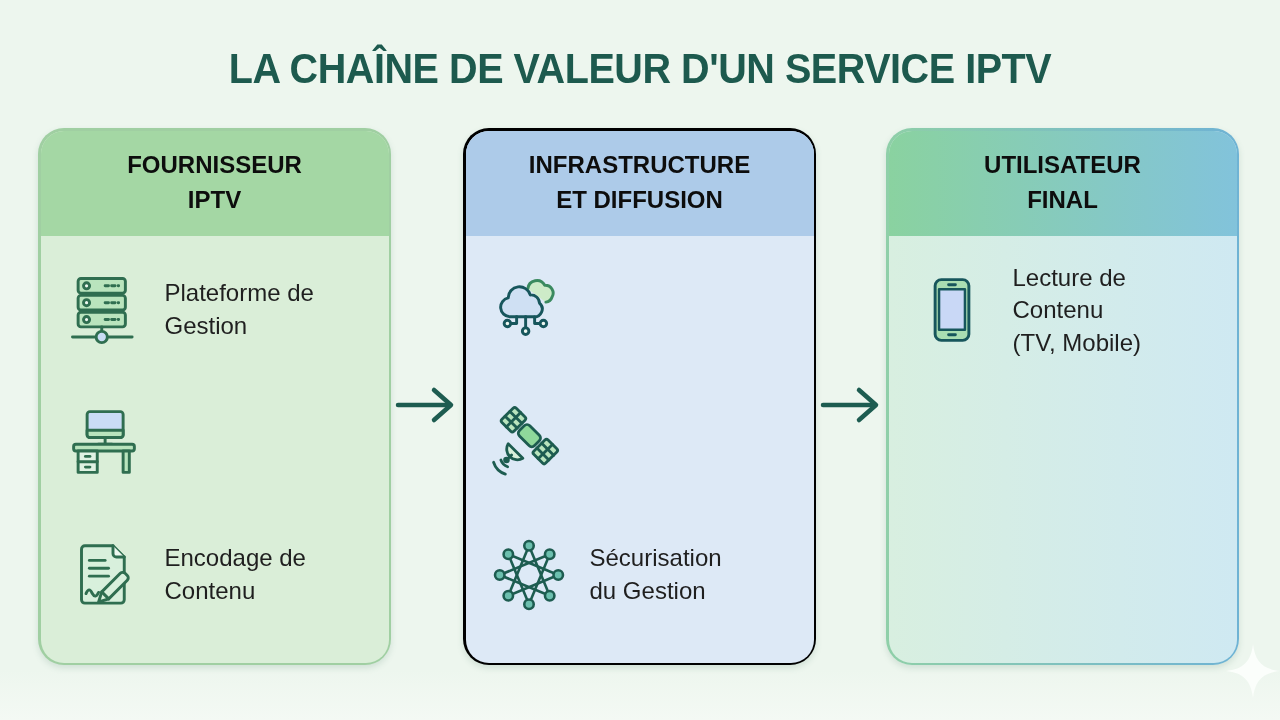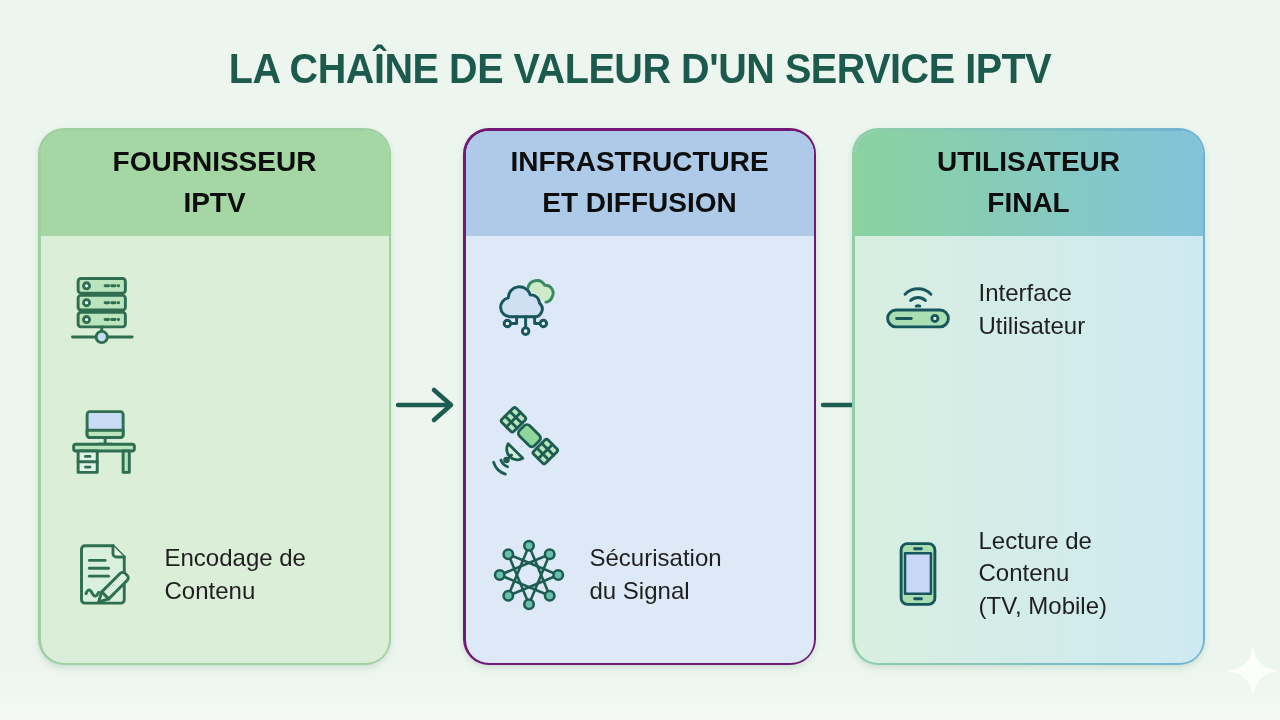--- a/index.html
+++ b/index.html
@@ -24,40 +24,40 @@
   .card-outer {
     position: absolute;
     top: 128px;
     width: 353px;
     height: 537px;
     border-radius: 26px;
     padding: 2.5px;
     box-shadow: 0 3px 6px rgba(80, 130, 105, 0.18);
   }
   .card-outer.col1 { left: 38px;  background: #a0cfa2; }
-  .card-outer.col2 { left: 463px; background: #701a75; }
-  .card-outer.col3 { left: 852px; background: linear-gradient(90deg, #8fcfa8, #6fb3d4); }
+  .card-outer.col2 { left: 463px; background: #000000; }
+  .card-outer.col3 { left: 886px; background: linear-gradient(90deg, #8fcfa8, #6fb3d4); }
   .card {
     width: 100%; height: 100%;
     border-radius: 23px;
     overflow: hidden;
     display: flex;
     flex-direction: column;
   }
   .col1 .card { background: #daeed8; }
   .col2 .card { background: #dde9f6; }
   .col3 .card { background: linear-gradient(90deg, #d8efe0, #cfe9f2); }
   .card-header {
     height: 105px;
     flex: none;
     display: flex;
     align-items: center;
     justify-content: center;
     text-align: center;
-    font-size: 28px;
+    font-size: 24px;
     font-weight: bold;
     line-height: 1.45;
     color: #0d0d0d;
     white-space: pre-line;
   }
   .col1 .card-header { background: #a4d7a4; }
   .col2 .card-header { background: #adcbe9; }
   .col3 .card-header { background: linear-gradient(90deg, #8ad2a0, #82c3db); }
   .card-body {
     flex: 1;
@@ -124,20 +124,22 @@
               <line x1="33" y1="10.5" x2="45" y2="10.5" stroke-dasharray="3 2.8"></line>
               <line x1="33" y1="25.5" x2="45" y2="25.5" stroke-dasharray="3 2.8"></line>
               <line x1="33" y1="40.5" x2="45" y2="40.5" stroke-dasharray="3 2.8"></line>
               <line x1="30" y1="47" x2="30" y2="52"></line>
               <line x1="4" y1="56" x2="24" y2="56"></line>
               <line x1="36" y1="56" x2="57" y2="56"></line>
               <circle cx="30" cy="56" r="5" fill="#c9dcf5"></circle>
             </g>
           </svg>
         </span>
+        <span class="item-label">Plateforme de
+Gestion</span>
       </div>
 
       <div class="item-row">
         <span class="item-icon">
           <svg width="72" height="72" viewBox="0 0 64 64">
             <g stroke="#2f6e50" stroke-width="2.6" fill="none" stroke-linecap="round" stroke-linejoin="round">
               <rect x="17" y="5" width="32" height="23" rx="2.5" fill="#c9dcf5"></rect>
               <path d="M17,21.5 h32 v4 a2.5,2.5 0 0 1 -2.5,2.5 h-27 a2.5,2.5 0 0 1 -2.5,-2.5 z" fill="#b9e4bd"></path>
               <line x1="33" y1="28" x2="33" y2="34"></line>
               <line x1="27" y1="34" x2="39" y2="34"></line>
@@ -249,57 +251,41 @@
               <circle cx="58" cy="32" r="4.2" fill="#6cbfae"></circle>
               <circle cx="50.4" cy="50.4" r="4.2" fill="#6cbfae"></circle>
               <circle cx="32" cy="58" r="4.2" fill="#6cbfae"></circle>
               <circle cx="13.6" cy="50.4" r="4.2" fill="#6cbfae"></circle>
               <circle cx="6" cy="32" r="4.2" fill="#6cbfae"></circle>
               <circle cx="13.6" cy="13.6" r="4.2" fill="#6cbfae"></circle>
             </g>
           </svg>
         </span>
         <span class="item-label">Sécurisation
-du Signal</span>
+du Gestion</span>
       </div>
 
     </div>
   </div>
 </div>
 
 <svg class="flow-arrow a2" viewBox="0 0 64 40">
   <g stroke="#1d5c50" stroke-width="4.5" fill="none" stroke-linecap="round" stroke-linejoin="round">
     <line x1="3" y1="20" x2="54" y2="20"></line>
     <polyline points="39,5 56,20 39,35"></polyline>
   </g>
 </svg>
 
 <div class="card-outer col3">
   <div class="card">
     <div class="card-header">UTILISATEUR
 FINAL</div>
     <div class="card-body">
 
 
-      <div class="item-row">
-        <span class="item-icon">
-          <svg width="72" height="72" viewBox="0 0 64 64">
-            <g stroke="#17565c" stroke-width="2.6" fill="none" stroke-linecap="round">
-              <path d="M20.5,18 a16,16 0 0 1 23,0"></path>
-              <path d="M25.5,23.5 a9.5,9.5 0 0 1 13,0"></path>
-              <path d="M30.5,28.5 a3.8,3.8 0 0 1 3,0"></path>
-              <rect x="5" y="32" width="54" height="15" rx="7.5" fill="#a9ddb2"></rect>
-              <line x1="13" y1="39.5" x2="26" y2="39.5"></line>
-              <circle cx="47" cy="39.5" r="2.7" fill="#eef8f0"></circle>
-            </g>
-          </svg>
-        </span>
-        <span class="item-label">Interface
-Utilisateur</span>
-      </div>
 
       <div class="item-row">
         <span class="item-icon">
           <svg width="72" height="72" viewBox="0 0 64 64">
             <g stroke="#17565c" stroke-width="2.6" fill="none" stroke-linejoin="round" stroke-linecap="round">
               <rect x="17" y="5" width="30" height="54" rx="5.5" fill="#a9ddb2"></rect>
               <rect x="20.5" y="13.5" width="23" height="36" fill="#c9d8f6" stroke-width="2.2"></rect>
               <line x1="29" y1="9.5" x2="35" y2="9.5"></line>
               <line x1="29" y1="54" x2="35" y2="54"></line>
             </g>

